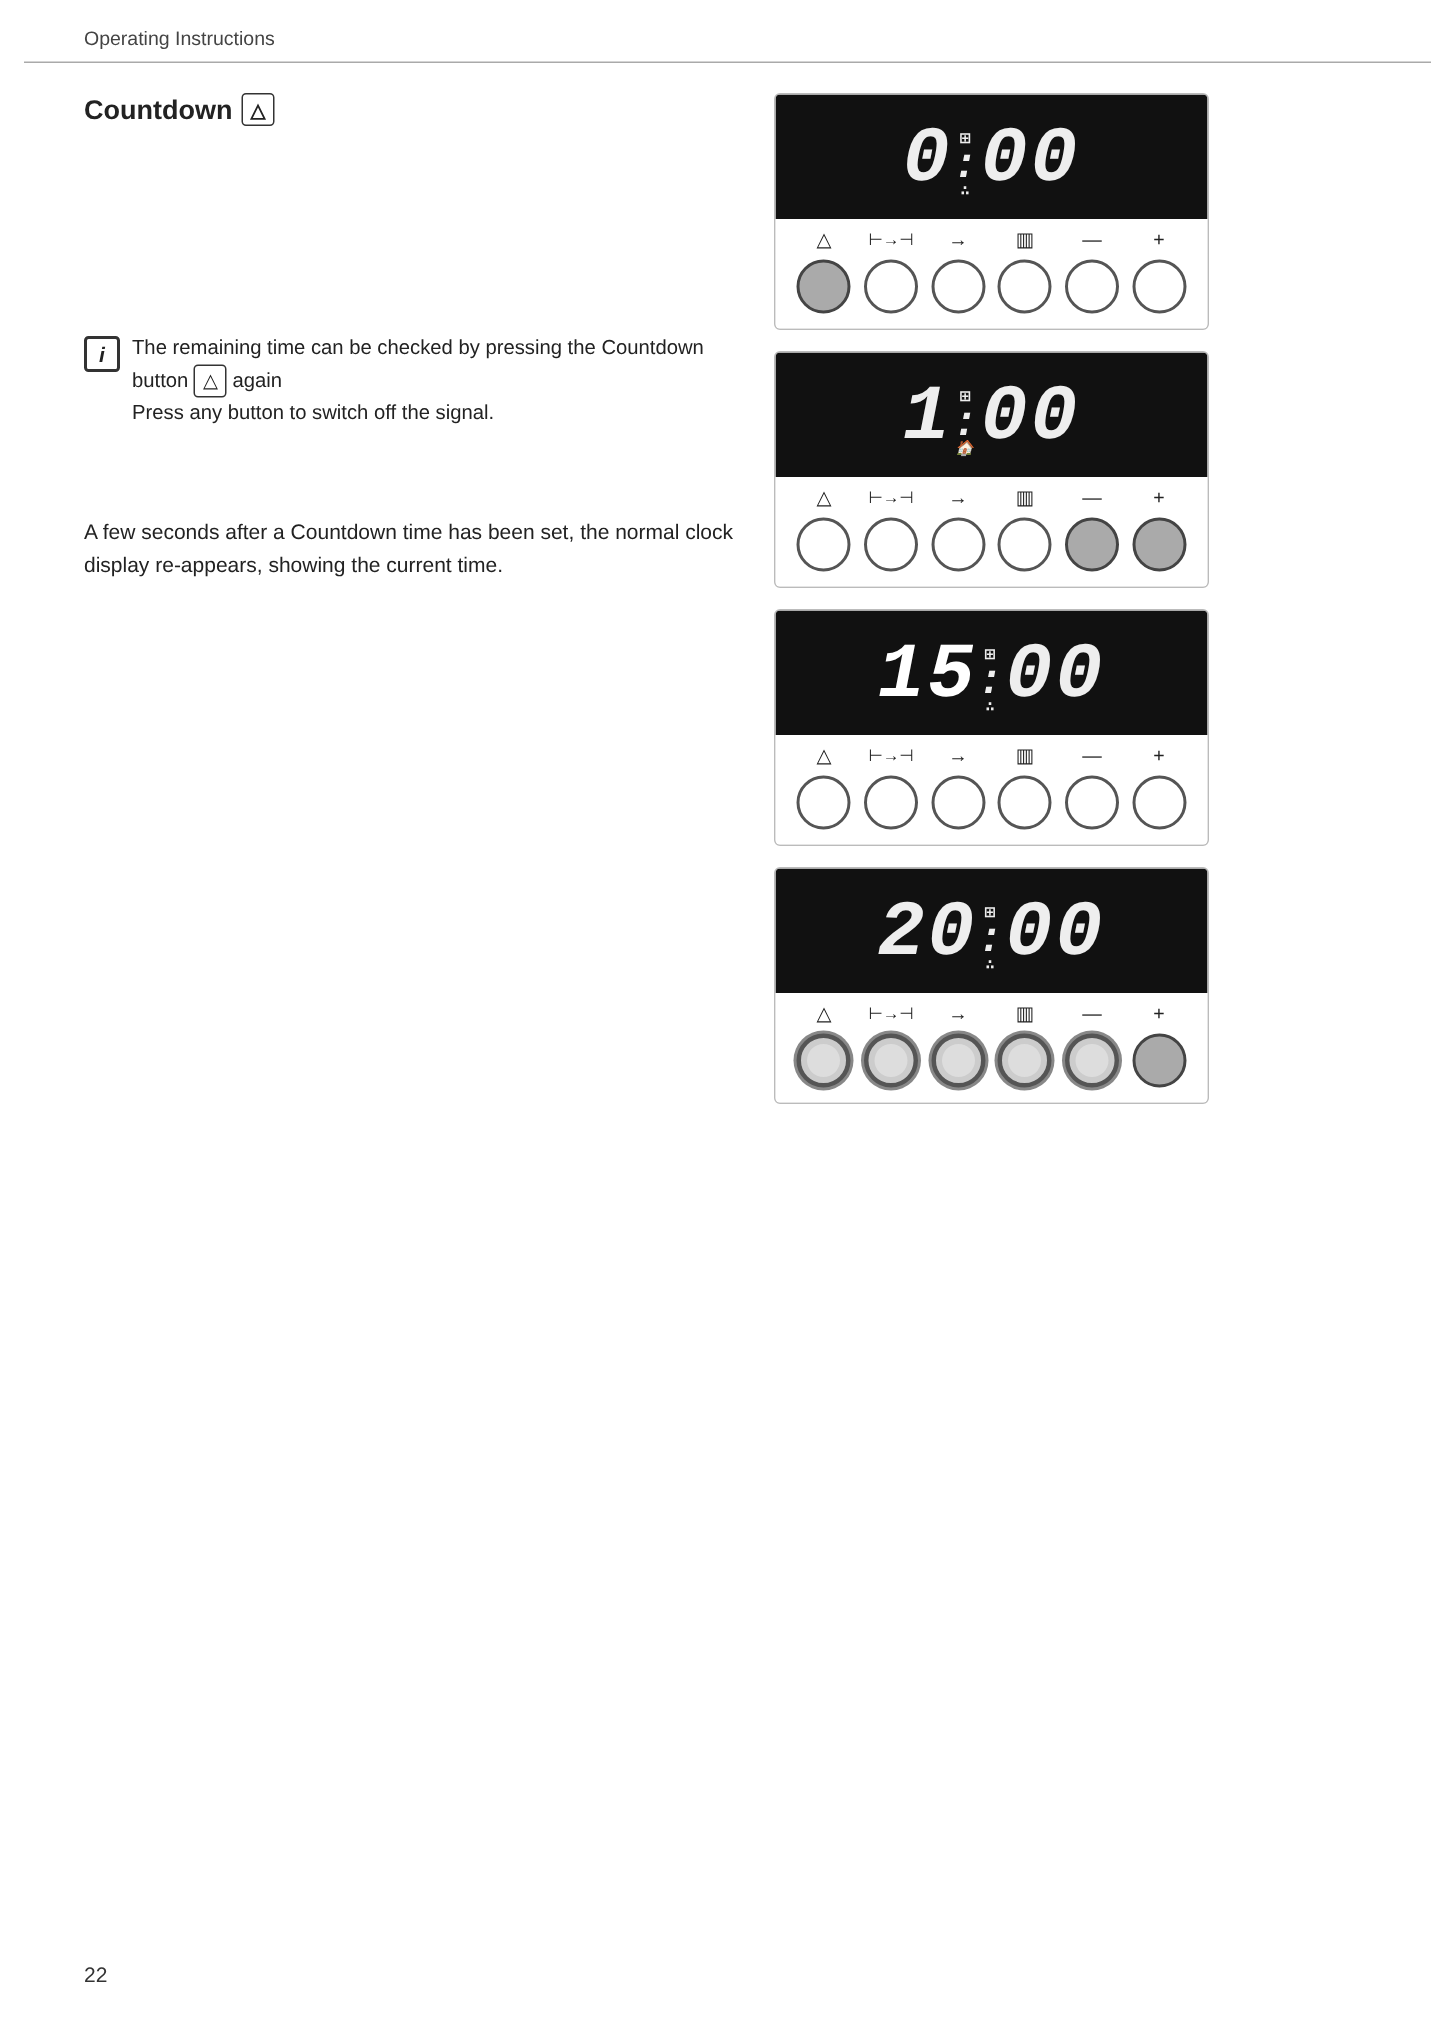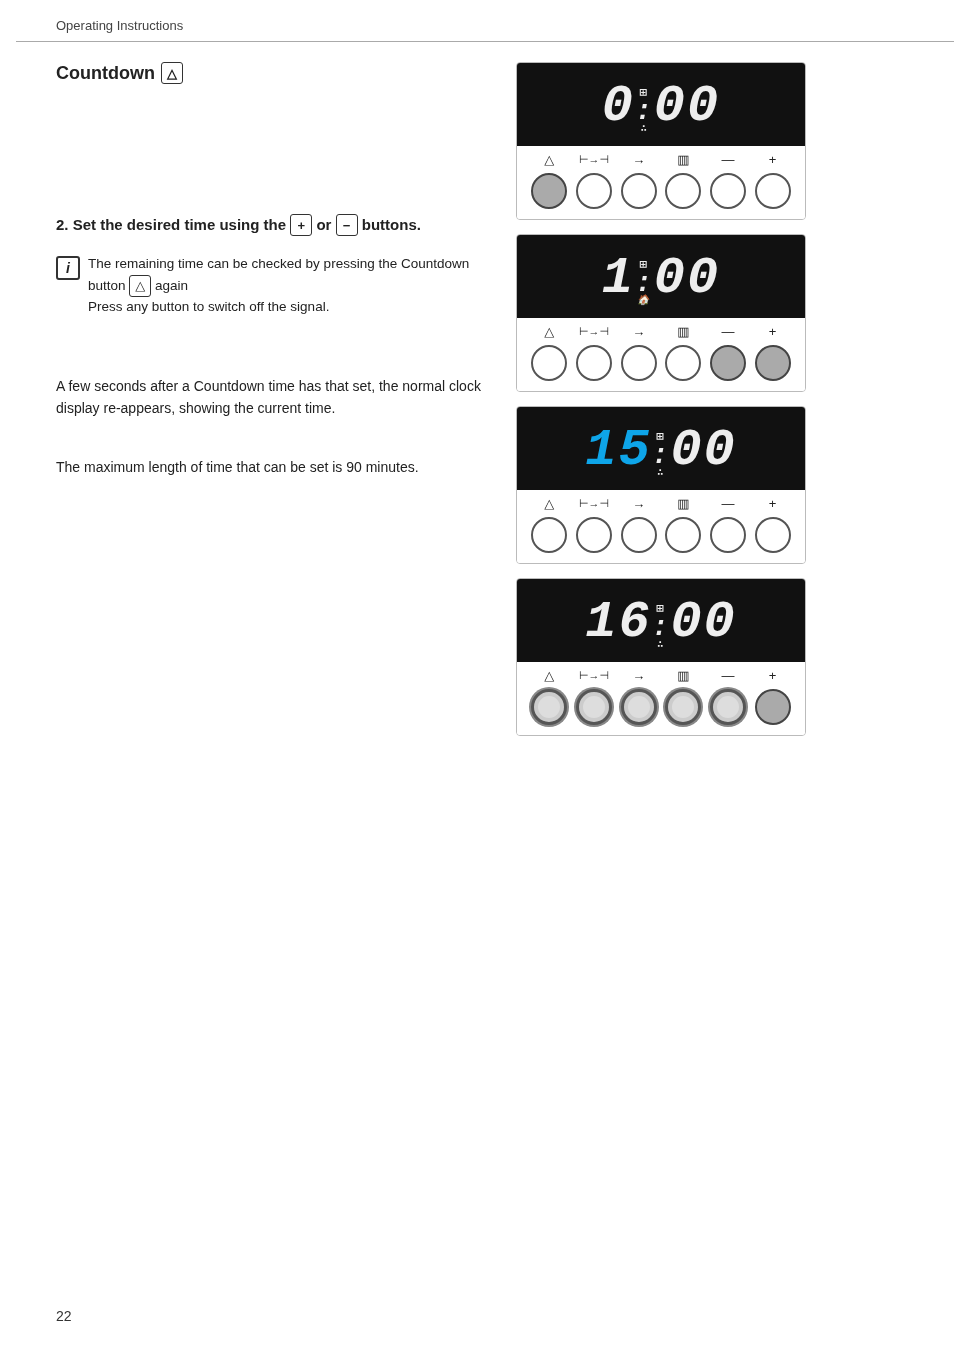--- a/index.html
+++ b/index.html
@@ -189,52 +189,40 @@
     <div class="left-col">
 
       <div class="section-title">
         <span>Countdown</span>
         <span class="btn-icon">△</span>
       </div>
 
 
       <div style="height: 110px;"></div>
 
-      <div class="step">
-        <div class="step-label">
-          <strong>2.</strong>
-          <span>
-            Set the desired time using the <span class="btn-icon">+</span> or
-            <span class="btn-icon">−</span> buttons.
-          </span>
-        </div>
-      </div>
 
       <div class="info-box">
         <div class="info-icon">
           <span>i</span>
         </div>
         <div class="info-text">
           The remaining time can be checked by pressing the Countdown button <span class="btn-icon">△</span> again<br>
           Press any button to switch off the signal.
         </div>
       </div>
 
       <div style="height: 30px;"></div>
 
       <div class="extra-text">
-        <span>A few seconds after a Countdown time has that set, the normal clock display re-appears, showing the current time.</span>
+        <span>A few seconds after a Countdown time has been set, the normal clock display re-appears, showing the current time.</span>
       </div>
 
       <div style="height: 10px;"></div>
 
 
-      <div class="extra-text">
-        <span>The maximum length of time that can be set is 90 minutes.</span>
-      </div>
 
     </div>
 
     <div class="right-col">
 
       <div class="device-panel">
         <div class="display-screen">
           <div class="display-time">
             <span style="font-size:52px;font-style:italic;font-weight:bold;color:#eee;">0</span>
             <span style="display:inline-flex;flex-direction:column;align-items:center;justify-content:flex-start;height:52px;padding-top:6px;">
@@ -289,21 +277,21 @@
           <div class="circle-btn"></div>
           <div class="circle-btn"></div>
           <div class="circle-btn active-pair" style="background:#aaa;position:relative;"></div>
           <div class="circle-btn active-pair" style="background:#aaa;position:relative;"></div>
         </div>
       </div>
 
       <div class="device-panel">
         <div class="display-screen">
           <div class="display-time">
-            <span style="font-size:52px;font-style:italic;font-weight:bold;color:#0ea5e9;">15</span>
+            <span style="font-size:52px;font-style:italic;font-weight:bold;color:#ffffff;">15</span>
             <span style="display:inline-flex;flex-direction:column;align-items:center;justify-content:flex-start;height:52px;padding-top:6px;">
               <span style="font-size:12px;color:#eee;line-height:1;">⊞</span>
               <span style="font-size:28px;font-weight:bold;color:#eee;line-height:0.9;">:</span>
               <span style="font-size:10px;color:#eee;line-height:1;">∴</span>
             </span>
             <span style="font-size:52px;font-style:italic;font-weight:bold;color:#eee;">00</span>
           </div>
         </div>
         <div class="button-labels">
           <span class="btn-lbl">△</span>
@@ -319,21 +307,21 @@
           <div class="circle-btn"></div>
           <div class="circle-btn"></div>
           <div class="circle-btn"></div>
           <div class="circle-btn"></div>
         </div>
       </div>
 
       <div class="device-panel">
         <div class="display-screen">
           <div class="display-time">
-            <span style="font-size:52px;font-style:italic;font-weight:bold;color:#eee;">16</span>
+            <span style="font-size:52px;font-style:italic;font-weight:bold;color:#eee;">20</span>
             <span style="display:inline-flex;flex-direction:column;align-items:center;justify-content:flex-start;height:52px;padding-top:6px;">
               <span style="font-size:12px;color:#eee;line-height:1;">⊞</span>
               <span style="font-size:28px;font-weight:bold;color:#eee;line-height:0.9;">:</span>
               <span style="font-size:10px;color:#eee;line-height:1;">∴</span>
             </span>
             <span style="font-size:52px;font-style:italic;font-weight:bold;color:#eee;">00</span>
           </div>
         </div>
         <div class="button-labels">
           <span class="btn-lbl">△</span>

